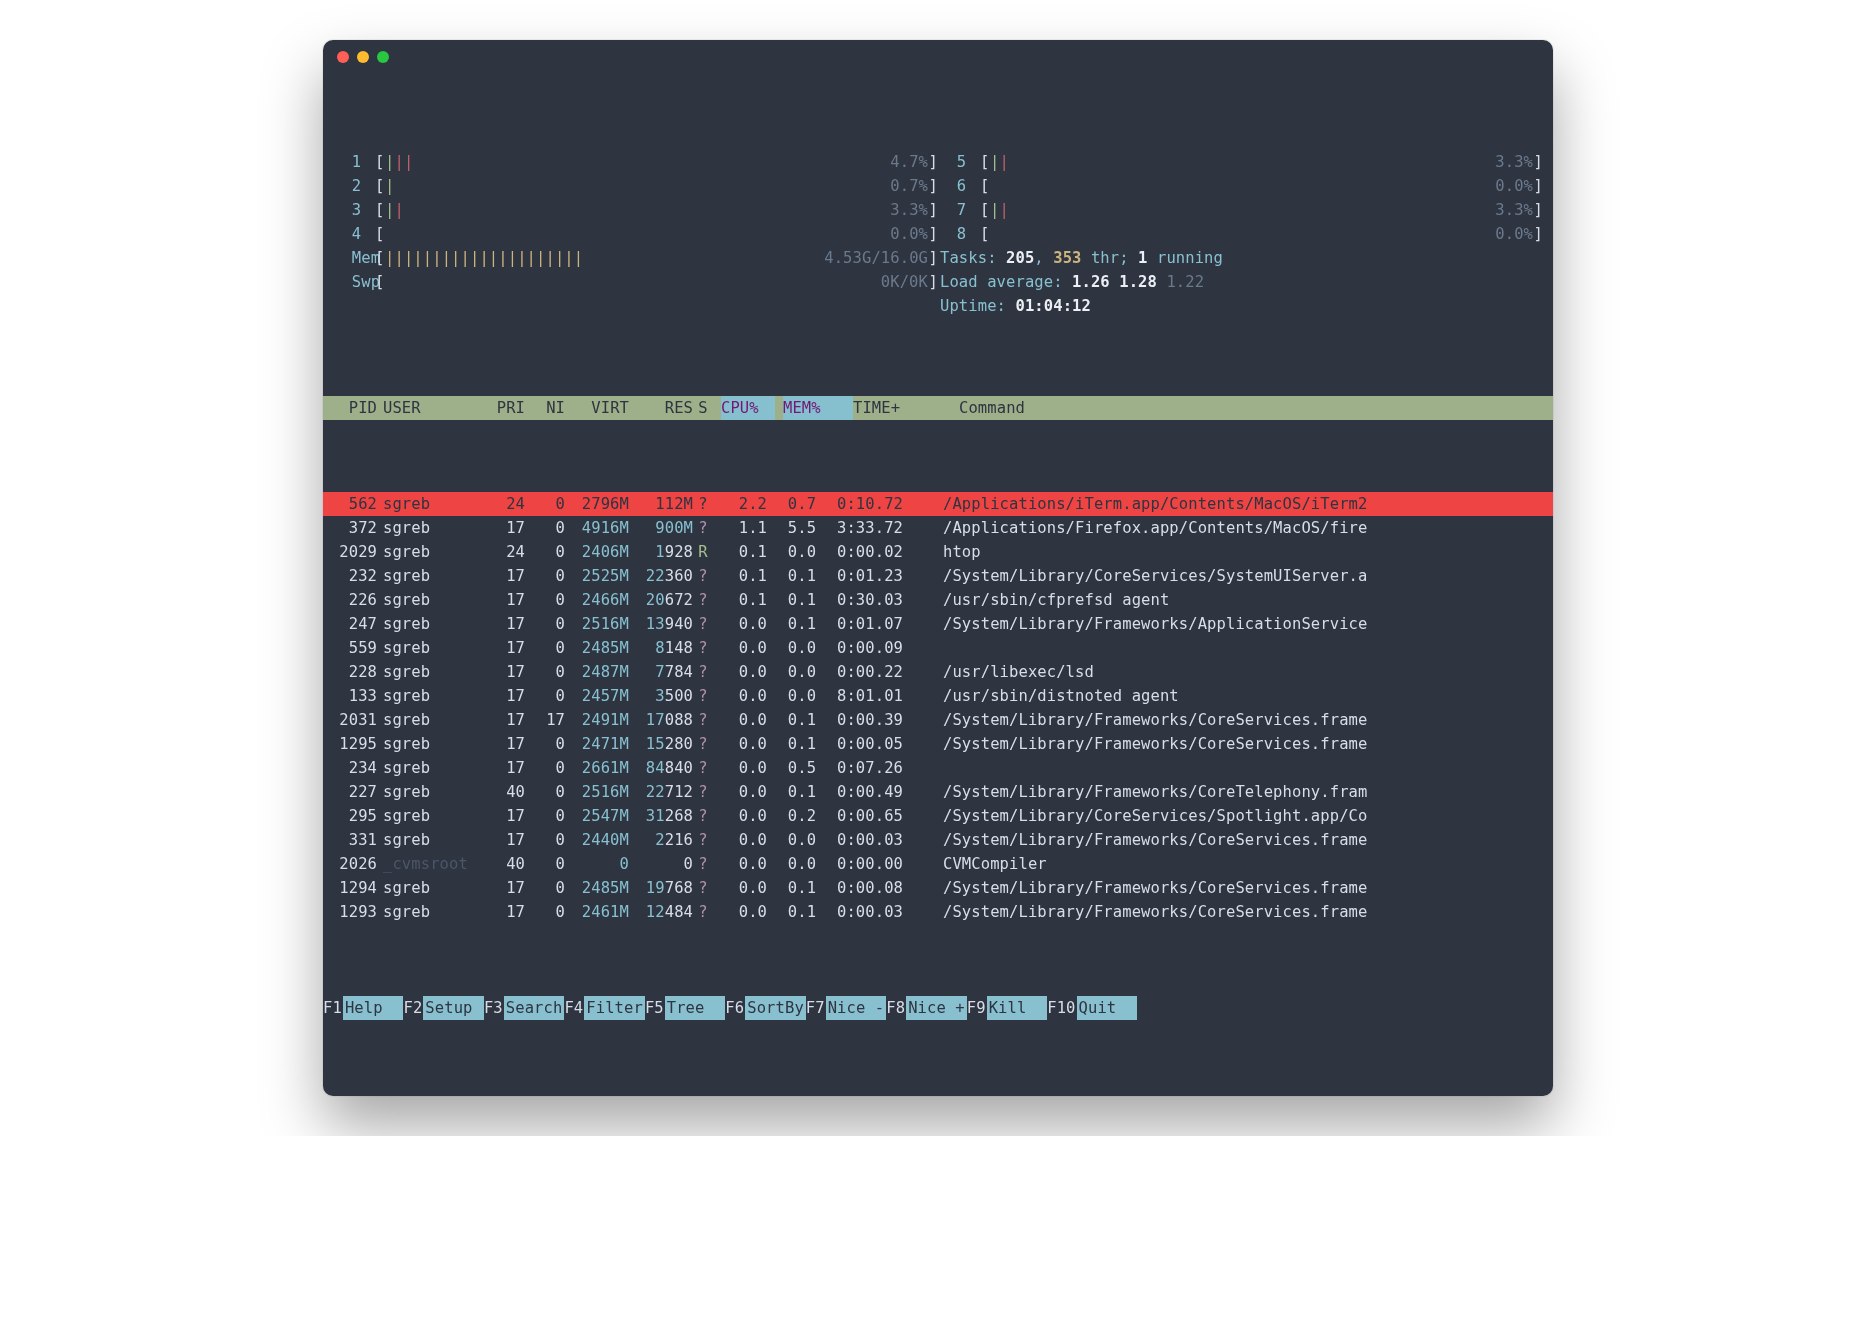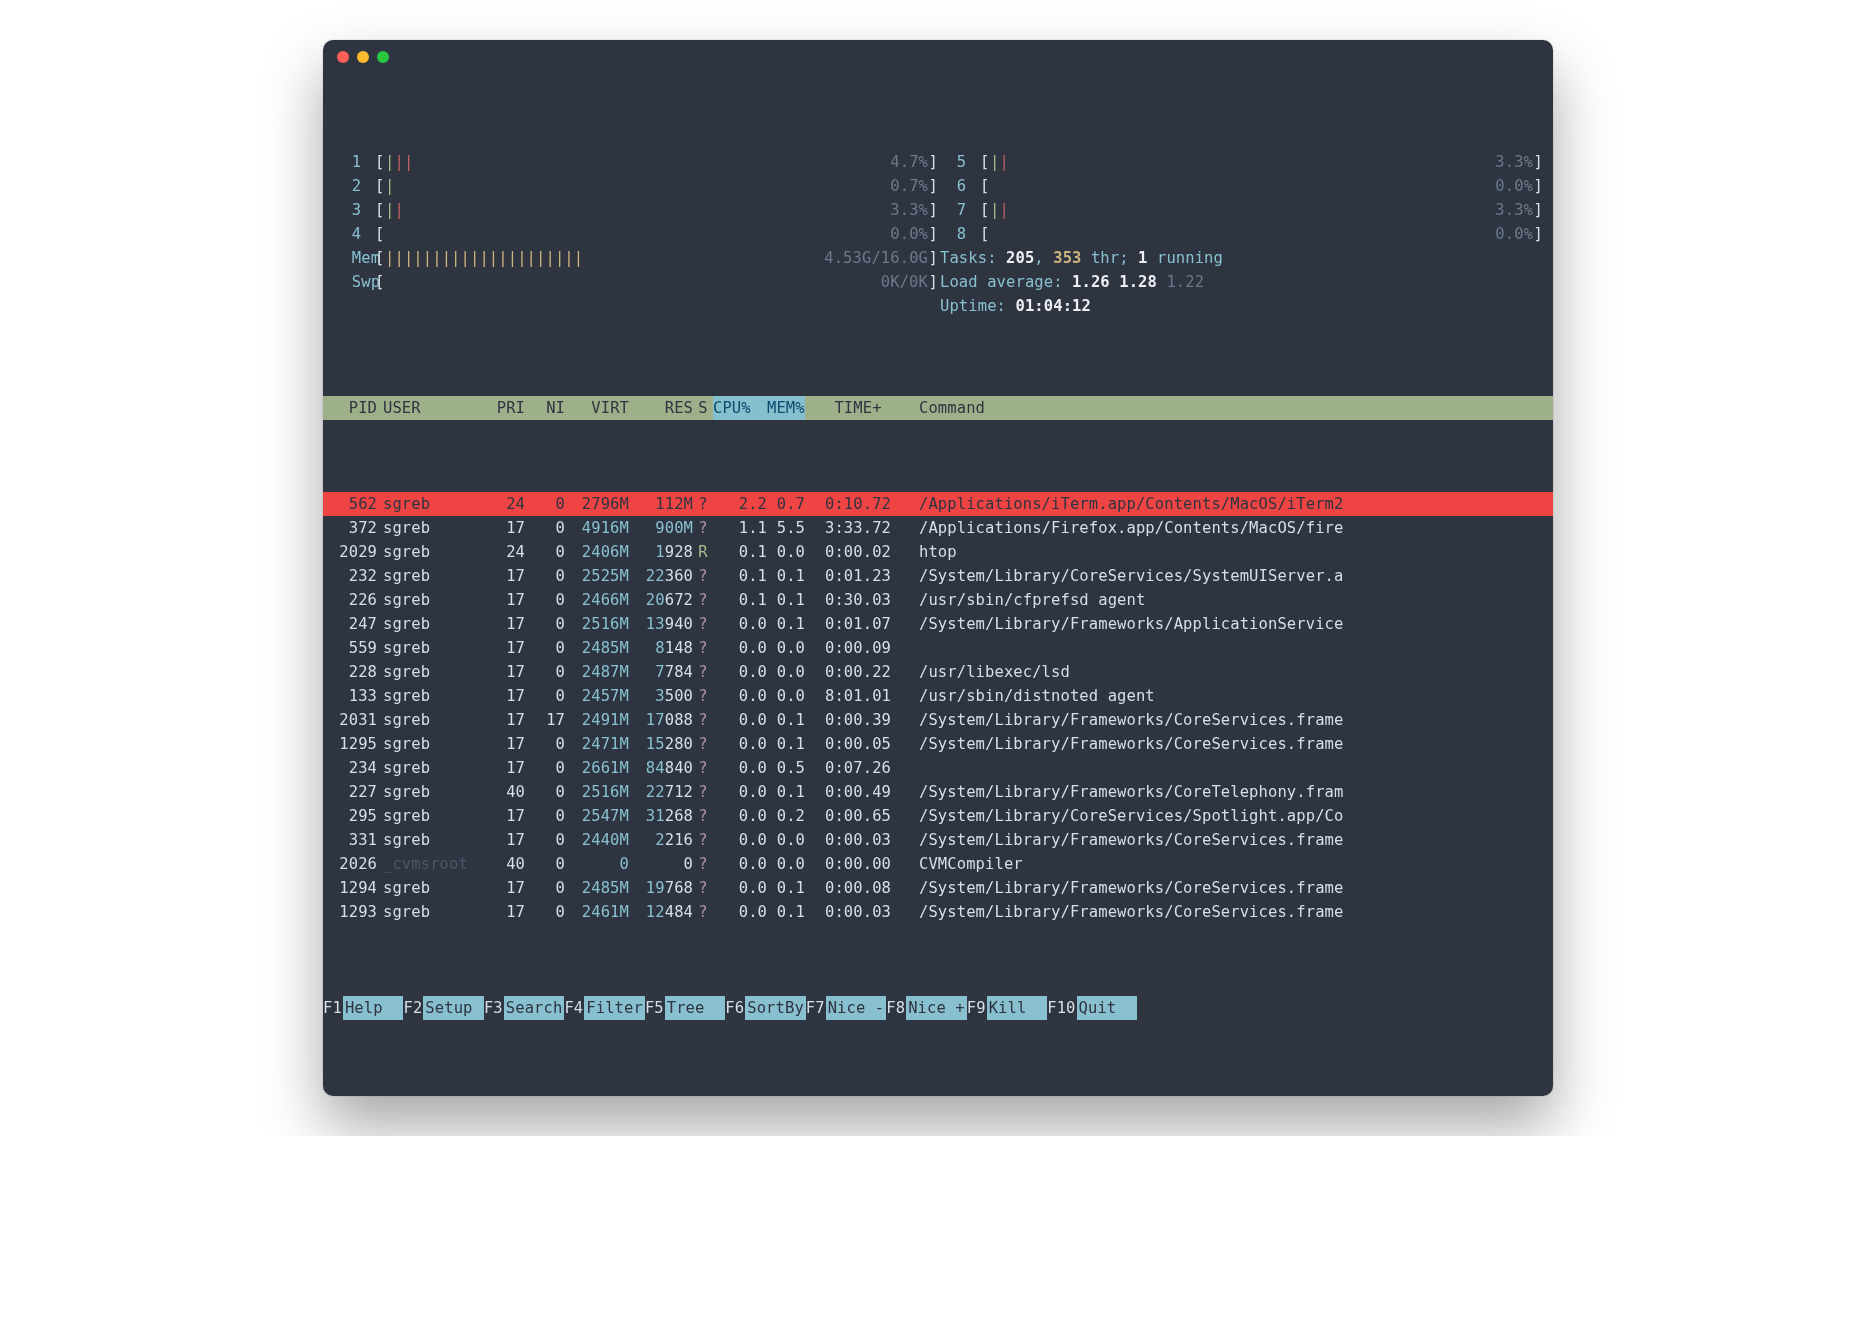--- a/index.html
+++ b/index.html
@@ -72,24 +72,25 @@
   
   .proc-header {
     background: #9db08a;
     color: #2e3440;
     display: flex;
     height: 24px;
     align-items: center;
   }
   .proc-header .sorted {
     background: #86c0cf;
-    color: #0c4a6e;
+    color: #701a75;
     height: 100%;
     display: inline-flex;
     align-items: center;
+    margin-left: 8px;
   }
   .proc-row {
     display: flex;
     height: 24px;
     align-items: center;
   }
   .proc-row.selected {
     background: #ef4444;
     color: #2e3440;
   }
@@ -99,22 +100,22 @@
   .proc-row.selected .greenc { color:#2e3440; }
 
   .c-pid   { width: 54px;  text-align: right; padding-right: 6px;}
   .c-user  { width: 96px;  text-align: left; }
   .c-pri   { width: 46px;  text-align: right; }
   .c-ni    { width: 40px;  text-align: right; }
   .c-virt  { width: 64px;  text-align: right; }
   .c-res   { width: 64px;  text-align: right; }
   .c-s     { width: 20px;  text-align: center;}
   .c-cpu   { width: 54px;  text-align: right; }
-  .c-mem   { width: 38px;  text-align: right; }
-  .c-time  { width: 90px;  text-align: center; padding-right:4px;padding-left:8px;}
+  .c-mem   { width: 70px;  text-align: center; }
+  .c-time  { width: 90px;  text-align: left; padding-right:4px;}
   .c-cmd   { flex: 1;      text-align: left; padding-left: 12px; overflow:hidden; }
 
   .proc-header .c-cpu, .proc-header .c-mem { padding-right:0; }
 
   .fnbar {
     display: flex;
     height: 24px;
     background: #2e3440;
     color: #d8dee9;
     padding-bottom: 4px;

